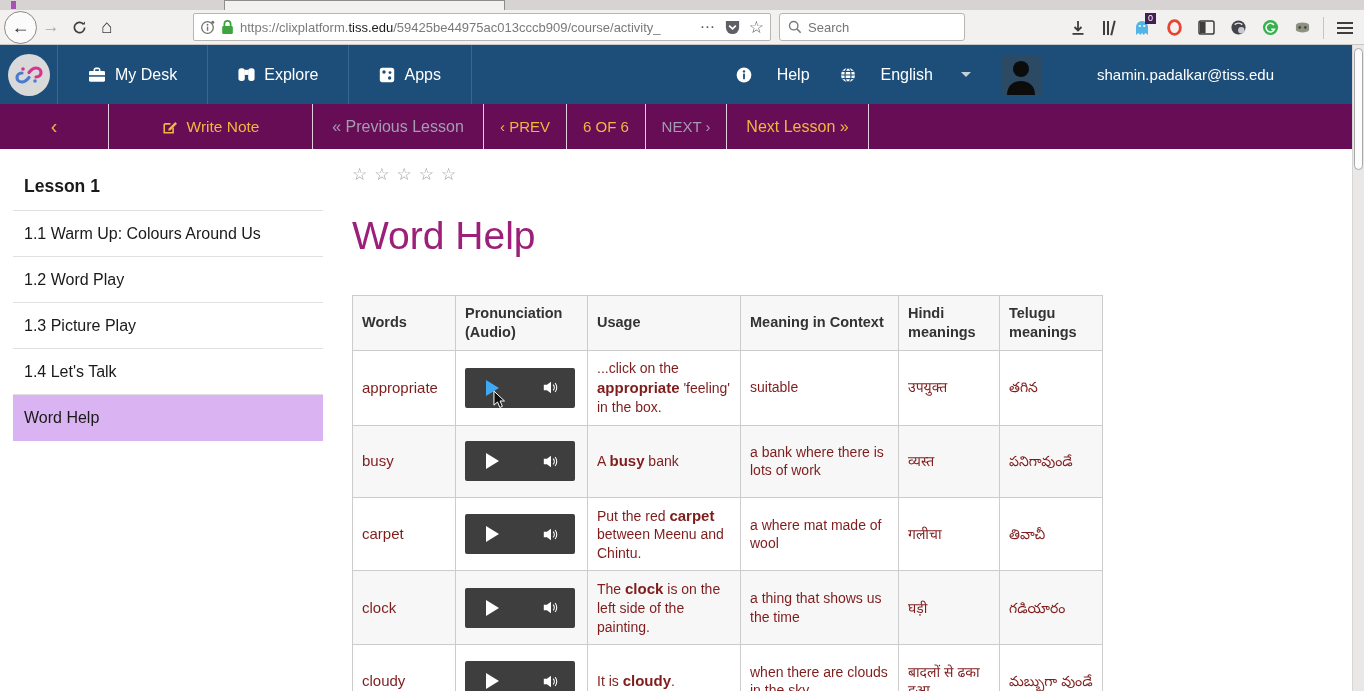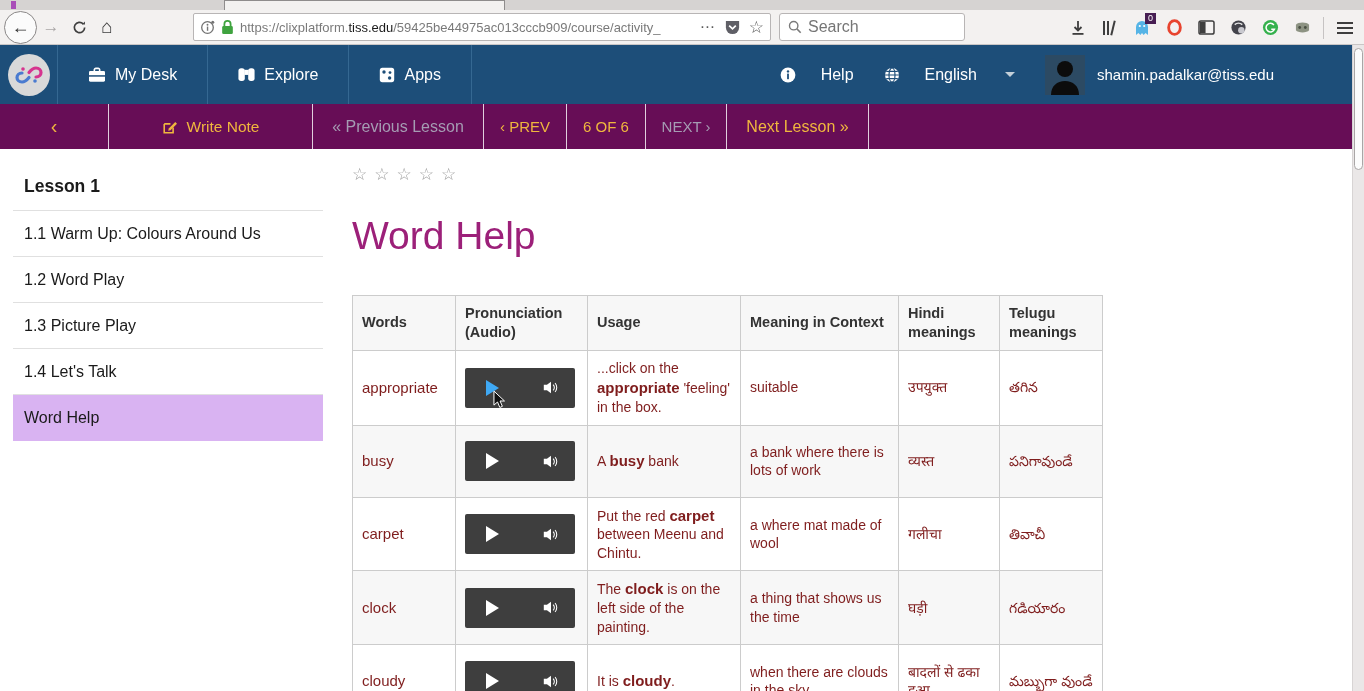--- a/index.html
+++ b/index.html
@@ -19,21 +19,21 @@
                  margin-left:4px; font-size:18px; color:#2e2e2e; }
   .fwd { width:28px; font-size:17px; color:#a9a6a6; }
   .tool-glyph { width:28px; font-size:16px; }
   .urlbar { margin-left:72px; width:578px; height:28px; background:#fff; border:1px solid #b8b5b5;
             border-radius:2px; display:flex; align-items:center; padding:0 6px; overflow:hidden; }
   .url-text { flex:1; font-size:13px; white-space:nowrap; overflow:hidden; color:#7a7a7a; margin-left:6px; }
   .url-text .domain { color:#1c1c1c; }
   .url-icons { display:flex; align-items:center; gap:8px; color:#5a5a5a; }
   .searchbar { margin-left:8px; width:186px; height:28px; background:#fff; border:1px solid #b8b5b5;
                border-radius:3px; display:flex; align-items:center; padding:0 8px; }
-  .searchbar input { border:none; outline:none; width:140px; font-size:16px; color:#444; margin-left:6px;
+  .searchbar input { border:none; outline:none; width:140px; font-size:13px; color:#444; margin-left:6px;
                      font-family:"Liberation Sans", sans-serif; background:transparent; }
   .tb-icons { position:absolute; right:8px; top:0; height:35px; display:flex; align-items:center; gap:10px; }
   .tb-ic { width:22px; height:22px; display:flex; align-items:center; justify-content:center; position:relative; }
   .badge { position:absolute; top:-4px; right:-3px; background:#471e53; color:#fff; font-size:9px;
            padding:0 3px; line-height:11px; }
   .vsep { width:1px; height:22px; background:#c6c3c3; }
   .hamburger { display:flex; flex-direction:column; gap:3px; }
   .hamburger span { width:16px; height:2px; background:#3e3e3e; }
 
   
@@ -42,21 +42,21 @@
   .logo-cell { width:57px; display:flex; align-items:center; justify-content:center; }
   .logo-circle { width:42px; height:42px; border-radius:50%; background:#d9d9d9; display:flex;
                  align-items:center; justify-content:center; }
   .nav-sep { width:1px; background:#356892; }
   .menu-cell { display:flex; align-items:center; gap:9px; padding:0 30px; font-size:16px; cursor:pointer; }
   .nav-right { margin-left:auto; display:flex; align-items:center; }
   .help-cell, .lang-cell { display:flex; align-items:center; gap:25px; font-size:16px; margin-right:30px; cursor:pointer; }
   .caret-down { width:0; height:0; border-left:5px solid transparent; border-right:5px solid transparent;
                 border-top:5px solid #c3cfd9; margin-left:3px; }
   .avatar { width:40px; height:40px; background:#2c4a63; margin-right:12px; display:flex; align-items:flex-end; justify-content:center; overflow:hidden; }
-  .email { font-size:15px; margin-right:90px; }
+  .email { font-size:15px; margin-right:90px;margin-left:44px; }
 
   
   .lessonbar { position:absolute; top:104px; left:0; width:1364px; height:45px; background:#670d56;
                display:flex; align-items:stretch; color:#fff; }
   .lb-cell { display:flex; align-items:center; justify-content:center; border-left:1px solid rgba(255,255,255,0.8); }
   .lb-cell.first { border-left:none; }
   .gold { color:#f0b73e; }
   .muted { color:#a59cb3; }
   .lb-back { width:108px; font-size:20px; cursor:pointer; }
   .lb-title { width:415px; justify-content:flex-start; padding-left:18px; font-size:19px; }

